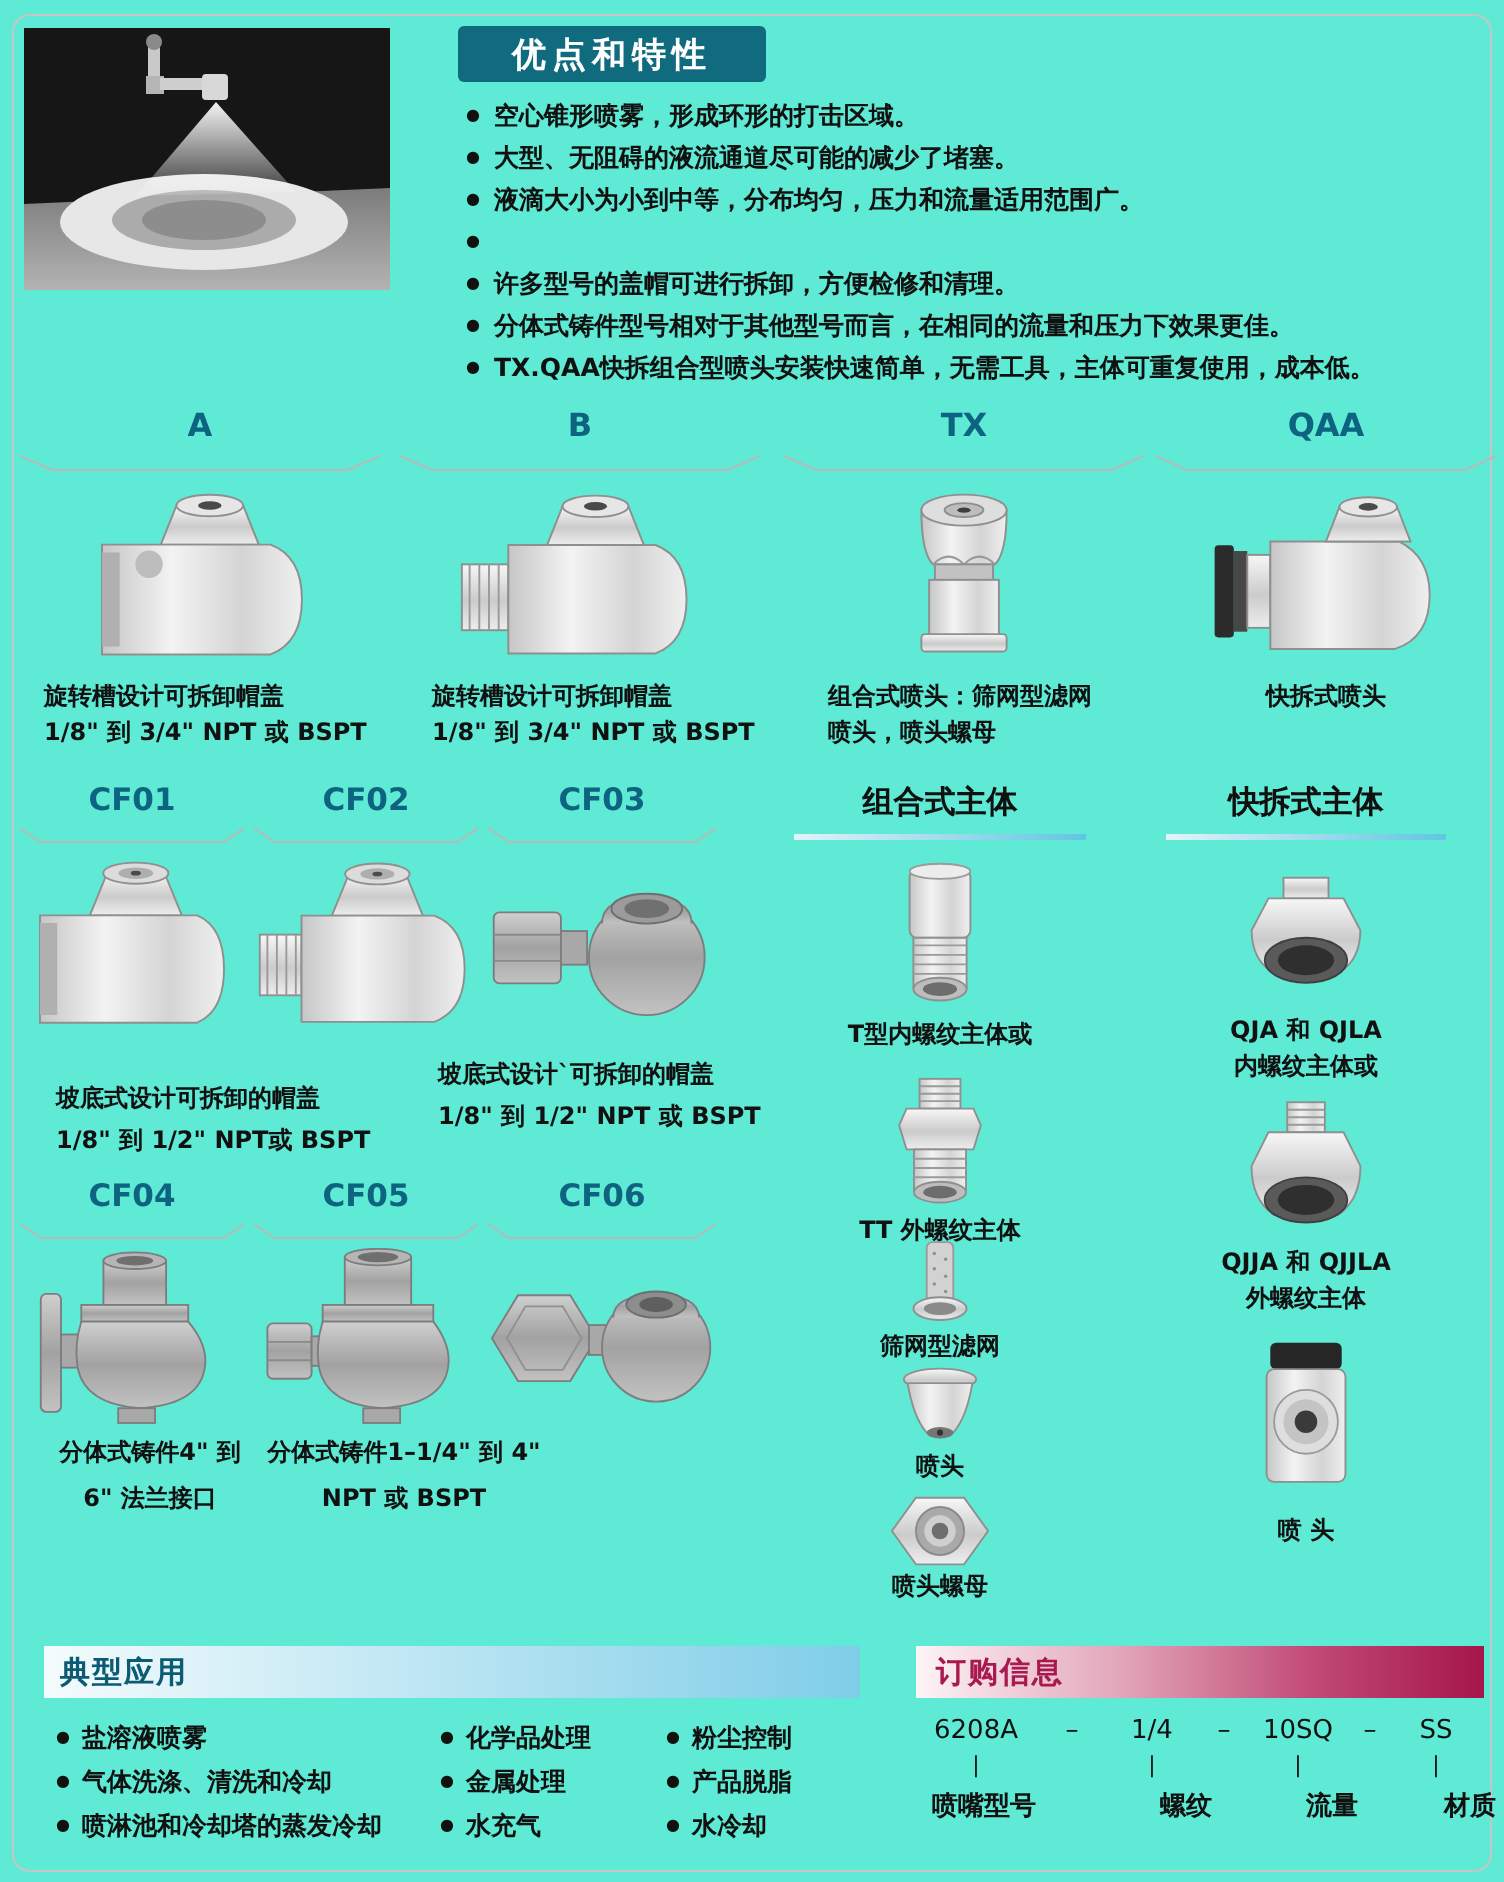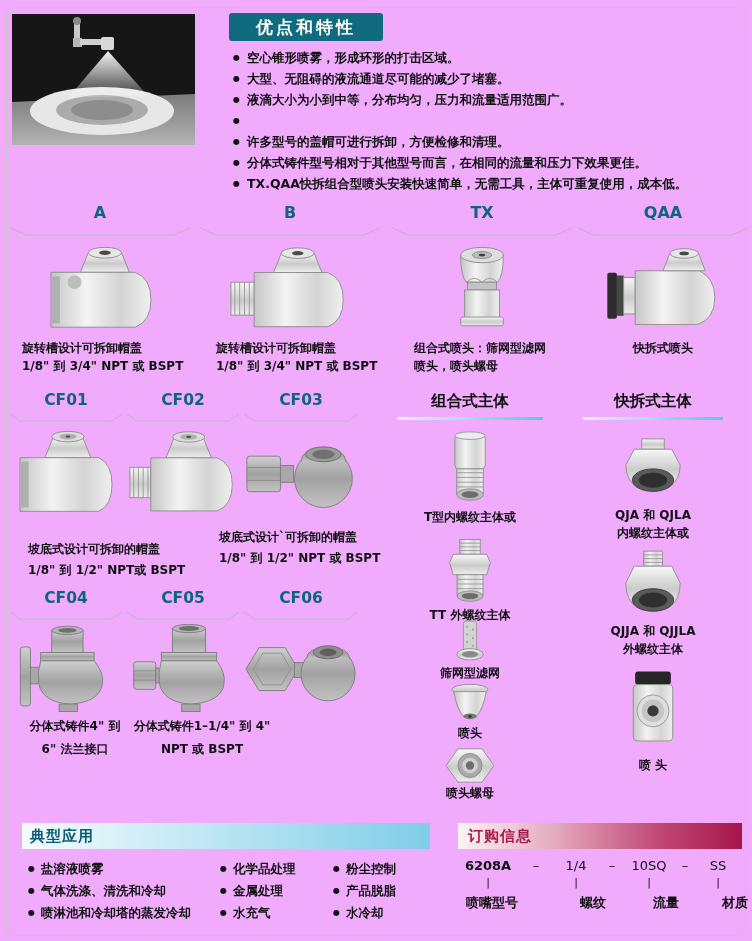--- a/index.html
+++ b/index.html
@@ -1,17 +1,17 @@
 <!DOCTYPE html>
 <html><head>
 <meta charset="utf-8">
 <style>
   html,body{margin:0;padding:0;background:#fff;}
   .page{
-    position:relative;width:752px;height:941px;background:#f0abfc;overflow:hidden;
+    position:relative;width:752px;height:941px;background:#5eead4;overflow:hidden;
     font-family:"DejaVu Sans","Liberation Sans",sans-serif;color:#1a1a1a;
   }
   .frame{position:absolute;left:6px;top:7px;width:738px;height:927px;
     border:1px solid #c6c6c6;border-radius:9px;pointer-events:none;}
   
   .photo{position:absolute;left:12px;top:14px;width:183px;height:131px;}
   
   .feat-title{position:absolute;left:229px;top:13px;width:154px;height:28px;
     background:#0f6b7d;color:#fff;font-size:17px;font-weight:700;letter-spacing:3px;
     display:flex;align-items:center;justify-content:center;border-radius:3px;}
@@ -498,21 +498,21 @@
       </div>
     <div class="app-row">
         <span class="bullet">●</span>
         <span>水冷却</span>
       </div>
   </div>
 
   <div class="order-bar">
     <span class="bar-title">订购信息</span>
   </div>
-  <div class="oval" style="left:458px;font-weight:bold;">6208A</div>
+  <div class="oval" style="left:458px;">6208A</div>
   <div class="otick" style="left:458px;">|</div>
   <div class="olabel" style="left:458px;">喷嘴型号</div>
   <div class="osep" style="left:530px;">–</div>
   <div class="oval" style="left:546px;">1/4</div>
   <div class="otick" style="left:546px;">|</div>
   <div class="olabel" style="left:546px;">螺纹</div>
   <div class="osep" style="left:606px;">–</div>
   <div class="oval" style="left:619px;">10SQ</div>
   <div class="otick" style="left:619px;">|</div>
   <div class="olabel" style="left:619px;">流量</div>

